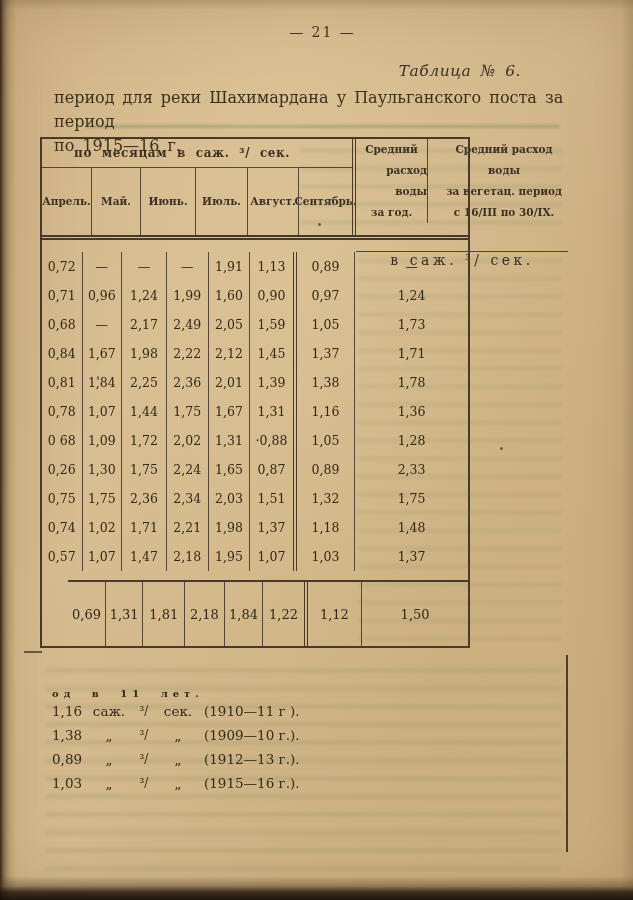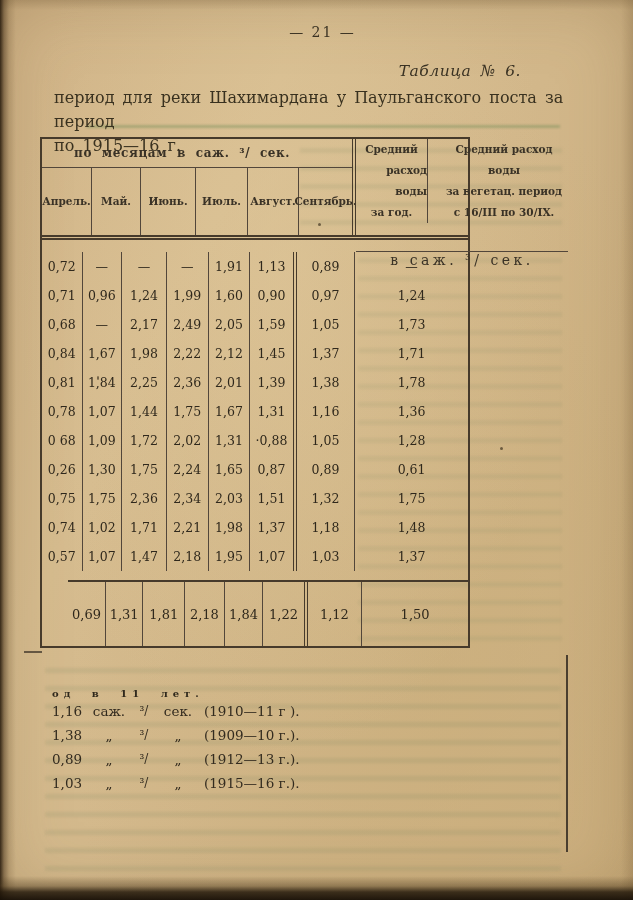--- a/index.html
+++ b/index.html
@@ -207,21 +207,21 @@
           <div class="bcell c8">1,28</div>
         </div>
         <div class="trow">
           <div class="bcell c1">0,26</div>
           <div class="bcell c2">1,30</div>
           <div class="bcell c3">1,75</div>
           <div class="bcell c4">2,24</div>
           <div class="bcell c5">1,65</div>
           <div class="bcell c6">0,87</div>
           <div class="bcell c7">0,89</div>
-          <div class="bcell c8">0,61</div>
+          <div class="bcell c8">2,33</div>
         </div>
         <div class="trow">
           <div class="bcell c1">0,75</div>
           <div class="bcell c2">1,75</div>
           <div class="bcell c3">2,36</div>
           <div class="bcell c4">2,34</div>
           <div class="bcell c5">2,03</div>
           <div class="bcell c6">1,51</div>
           <div class="bcell c7">1,32</div>
           <div class="bcell c8">1,75</div>

